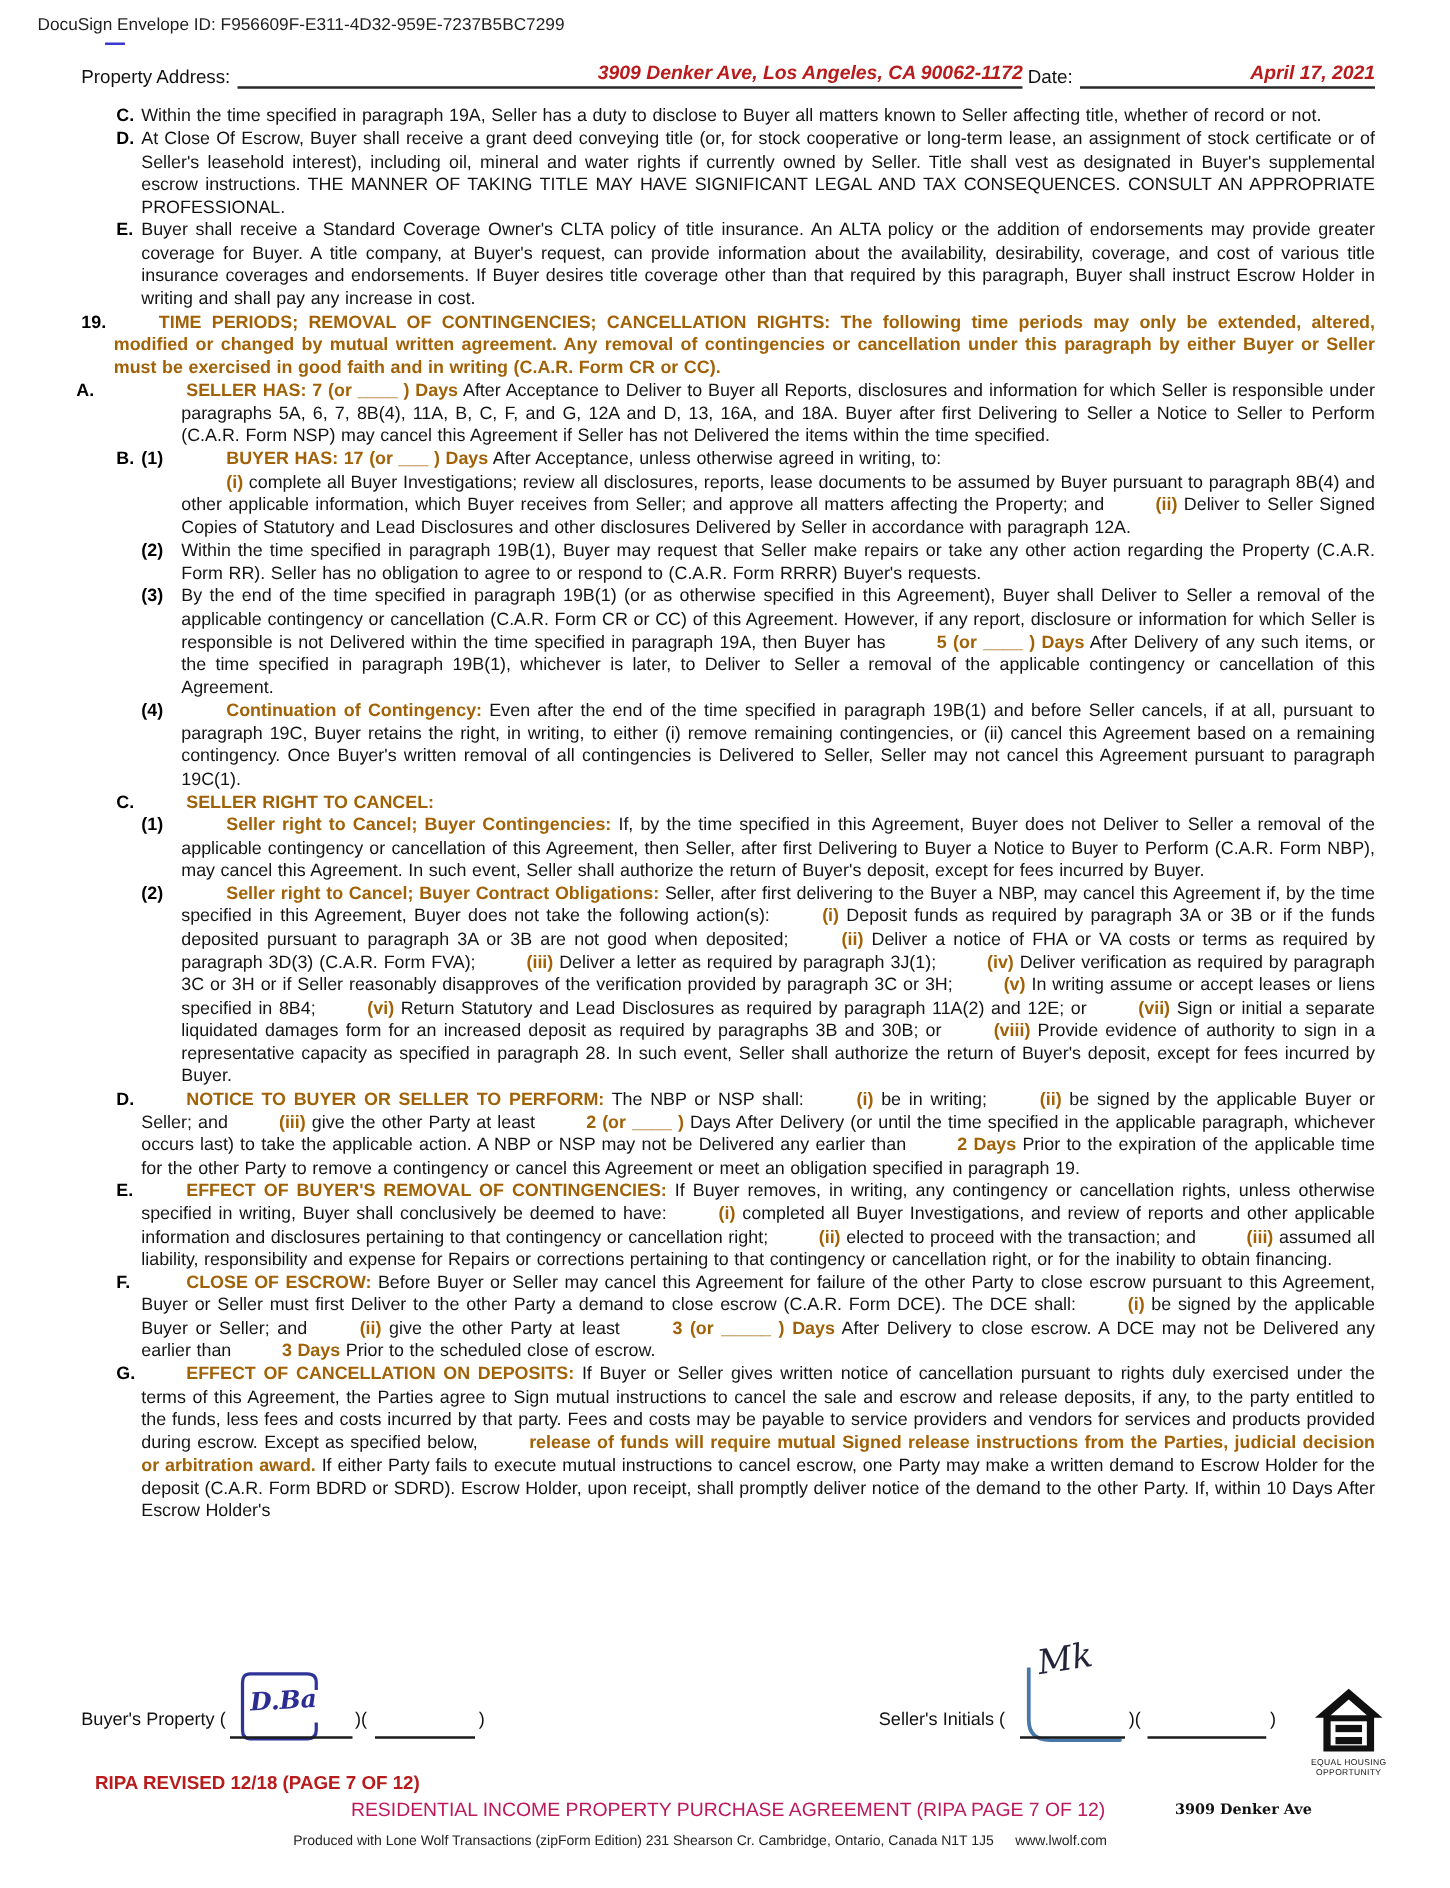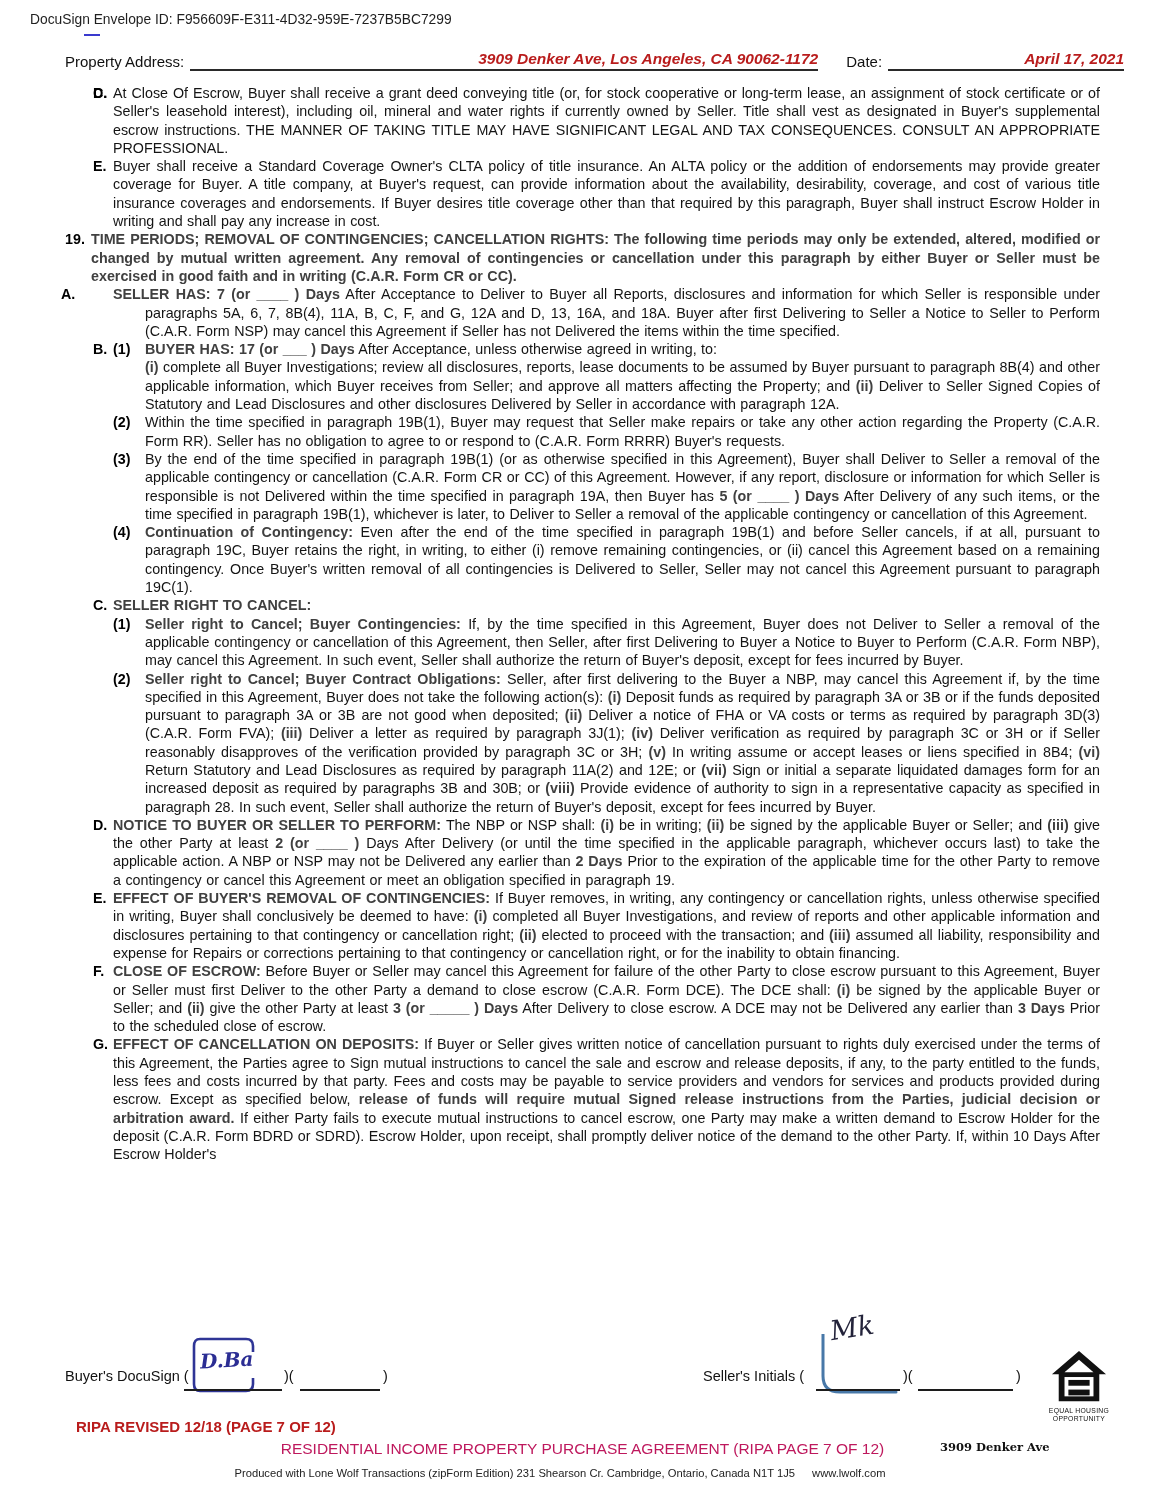--- a/index.html
+++ b/index.html
@@ -7,26 +7,26 @@
         font-family:"Liberation Sans",sans-serif;color:#141414;}
 
   .ds-line{position:absolute;left:30px;top:12px;font-size:13.8px;color:#1f1f1f;}
   .ds-mark{position:absolute;left:84px;top:34px;width:16px;height:2px;background:#3a3ace;}
 
   .prop-row{position:absolute;left:65px;top:50px;width:1090px;display:flex;align-items:flex-end;
             font-size:15px;color:#111;text-align:right;}
   .prop-row .lbl{white-space:nowrap;padding-right:6px;padding-bottom:1px;}
   .blue{color:#b91c1c;font-weight:bold;font-style:italic;font-size:15.5px;}
   .addr{width:622px;border-bottom:2px solid #2a2a2a;padding-left:6px;padding-bottom:1px;}
-  .date-lbl{margin-left:28px;}
+  .date-lbl{margin-left:4px;}
   .datev{width:228px;border-bottom:2px solid #2a2a2a;padding-left:8px;padding-bottom:1px;}
 
   .body{position:absolute;left:65px;top:84px;width:1035px;
         font-size:14.3px;line-height:18.3px;text-align:justify;word-spacing:0.5px;}
-  .body b{color:#404040;}
+  .body b{color:#a16207;margin-left:36px;}
   .para{position:relative;}
   .para .mk,.para .mk2{position:absolute;top:0;font-weight:bold;color:#000;}
   .l0{padding-left:26px}.l0 .mk{left:0px}
   .l1{padding-left:48px}.l1 .mk{left:28px}
   .l2{padding-left:80px}.l2 .mk{left:48px}
   .la{padding-left:80px;text-indent:-32px}.la .mk{left:28px}
   .lb{padding-left:80px}.lb .mk{left:28px}.lb .mk2{left:48px}
   .t2{padding-left:80px}
 
   .sig-label{position:absolute;font-size:14.5px;color:#111;white-space:nowrap;}
@@ -58,40 +58,40 @@
   <div class="ds-mark"></div>
 
   <div class="prop-row">
     <span class="lbl">Property Address:</span>
     <span class="blue addr">3909 Denker Ave, Los Angeles, CA  90062-1172</span>
     <span class="lbl date-lbl">Date:</span>
     <span class="blue datev">April 17, 2021</span>
   </div>
 
   <div id="doc-body" class="body">
-      <div class="para l1"><span class="mk">C.</span></div>
+      <div class="para l1"><span class="mk">C.</span><span class="ptx">Within the time specified in paragraph 19A, Seller has a duty to disclose to Buyer all matters known to Seller affecting title, whether of record or not.</span></div>
       <div class="para l1"><span class="mk">D.</span><span class="ptx">At Close Of Escrow, Buyer shall receive a grant deed conveying title (or, for stock cooperative or long-term lease, an assignment of stock certificate or of Seller's leasehold interest), including oil, mineral and water rights if currently owned by Seller.  Title shall vest as designated in Buyer's supplemental escrow instructions. THE MANNER OF TAKING TITLE MAY HAVE SIGNIFICANT LEGAL AND TAX CONSEQUENCES.  CONSULT AN APPROPRIATE PROFESSIONAL.</span></div>
       <div class="para l1"><span class="mk">E.</span><span class="ptx">Buyer shall receive a Standard Coverage Owner's CLTA policy of title insurance. An ALTA policy or the addition of endorsements may provide greater coverage for Buyer. A title company, at Buyer's request, can provide information about the availability, desirability, coverage, and cost of various title insurance coverages and endorsements. If Buyer desires title coverage other than that required by this paragraph, Buyer shall instruct Escrow Holder in writing and shall pay any increase in cost.</span></div>
       <div class="para l0"><span class="mk">19.</span><span class="ptx"><b>TIME PERIODS; REMOVAL OF CONTINGENCIES; CANCELLATION RIGHTS: The following time periods may only be extended, altered, modified or changed by mutual written agreement. Any removal of contingencies or cancellation under this paragraph by either Buyer or Seller must be exercised in good faith and in writing (C.A.R. Form CR or CC).</b></span></div>
       <div class="para la"><span class="mk">A.</span><span class="ptx"><b>SELLER HAS: 7 (or ____ ) Days</b> After Acceptance to Deliver to Buyer all Reports, disclosures and information for which Seller is responsible under paragraphs 5A, 6, 7, 8B(4), 11A, B, C, F, and G, 12A and D, 13, 16A, and 18A. Buyer after first Delivering to Seller a Notice to Seller to Perform (C.A.R. Form NSP) may cancel this Agreement if Seller has not Delivered the items within the time specified.</span></div>
       <div class="para lb"><span class="mk">B.</span><span class="mk2">(1)</span><span class="ptx"><b>BUYER HAS: 17 (or ___ ) Days</b> After Acceptance, unless otherwise agreed in writing, to:</span></div>
       <div class="para t2"><span class="ptx"><b>(i)</b> complete all Buyer Investigations; review all disclosures, reports, lease documents to be assumed by Buyer pursuant to paragraph 8B(4) and other applicable information, which Buyer receives from Seller; and approve all matters affecting the Property; and <b>(ii)</b> Deliver to Seller Signed Copies of Statutory and Lead Disclosures and other disclosures Delivered by Seller in accordance with paragraph 12A.</span></div>
       <div class="para l2"><span class="mk">(2)</span><span class="ptx">Within the time specified in paragraph 19B(1), Buyer may request that Seller make repairs or take any other action regarding the Property (C.A.R. Form RR). Seller has no obligation to agree to or respond to (C.A.R. Form RRRR) Buyer's requests.</span></div>
       <div class="para l2"><span class="mk">(3)</span><span class="ptx">By the end of the time specified in paragraph 19B(1) (or as otherwise specified in this Agreement), Buyer shall Deliver to Seller a removal of the applicable contingency or cancellation (C.A.R. Form CR or CC) of this Agreement. However, if any report, disclosure or information for which Seller is responsible is not Delivered within the time specified in paragraph 19A, then Buyer has <b>5 (or ____ ) Days</b> After Delivery of any such items, or the time specified in paragraph 19B(1), whichever is later, to Deliver to Seller a removal of the applicable contingency or cancellation of this Agreement.</span></div>
       <div class="para l2"><span class="mk">(4)</span><span class="ptx"><b>Continuation of Contingency:</b> Even after the end of the time specified in paragraph 19B(1) and before Seller cancels, if at all, pursuant to paragraph 19C, Buyer retains the right, in writing, to either (i) remove remaining contingencies, or (ii) cancel this Agreement based on a remaining contingency. Once Buyer's written removal of all contingencies is Delivered to Seller, Seller may not cancel this Agreement pursuant to paragraph 19C(1).</span></div>
       <div class="para l1"><span class="mk">C.</span><span class="ptx"><b>SELLER RIGHT TO CANCEL:</b></span></div>
       <div class="para l2"><span class="mk">(1)</span><span class="ptx"><b>Seller right to Cancel; Buyer Contingencies:</b> If, by the time specified in this Agreement, Buyer does not Deliver to Seller a removal of the applicable contingency or cancellation of this Agreement, then Seller, after first Delivering to Buyer a Notice to Buyer to Perform (C.A.R. Form NBP), may cancel this Agreement.  In such event, Seller shall authorize the return of Buyer's deposit, except for fees incurred by Buyer.</span></div>
       <div class="para l2"><span class="mk">(2)</span><span class="ptx"><b>Seller right to Cancel; Buyer Contract Obligations:</b> Seller, after first delivering to the Buyer a NBP, may cancel this Agreement if, by the time specified in this Agreement, Buyer does not take the following action(s): <b>(i)</b> Deposit funds as required by paragraph 3A or 3B or if the funds deposited pursuant to paragraph 3A or 3B are not good when deposited; <b>(ii)</b> Deliver a notice of FHA or VA costs or terms as required by paragraph 3D(3) (C.A.R. Form FVA); <b>(iii)</b> Deliver a letter as required by paragraph 3J(1); <b>(iv)</b> Deliver verification as required by paragraph 3C or 3H or if Seller reasonably disapproves of the verification provided by paragraph 3C or 3H; <b>(v)</b> In writing assume or accept leases or liens specified in 8B4; <b>(vi)</b> Return Statutory and Lead Disclosures as required by paragraph 11A(2) and 12E; or <b>(vii)</b> Sign or initial a separate liquidated damages form for an increased deposit as required by paragraphs 3B and 30B; or <b>(viii)</b> Provide evidence of authority to sign in a representative capacity as specified in paragraph 28. In such event, Seller shall authorize the return of Buyer's deposit, except for fees incurred by Buyer.</span></div>
       <div class="para l1"><span class="mk">D.</span><span class="ptx"><b>NOTICE TO BUYER OR SELLER TO PERFORM:</b> The NBP or NSP shall: <b>(i)</b> be in writing; <b>(ii)</b> be signed by the applicable Buyer or Seller; and <b>(iii)</b> give the other Party at least <b>2 (or ____ )</b> Days After Delivery (or until the time specified in the applicable paragraph, whichever occurs last) to take the applicable action. A NBP or NSP may not be Delivered any earlier than <b>2 Days</b> Prior to the expiration of the applicable time for the other Party to remove a contingency or cancel this Agreement or meet an obligation specified in paragraph 19.</span></div>
       <div class="para l1"><span class="mk">E.</span><span class="ptx"><b>EFFECT OF BUYER'S REMOVAL OF CONTINGENCIES:</b> If Buyer removes, in writing, any contingency or cancellation rights, unless otherwise specified in writing, Buyer shall conclusively be deemed to have: <b>(i)</b> completed all Buyer Investigations, and review of reports and other applicable information and disclosures pertaining to that contingency or cancellation right; <b>(ii)</b> elected to proceed with the transaction; and <b>(iii)</b> assumed all liability, responsibility and expense for Repairs or corrections pertaining to that contingency or cancellation right, or for the inability to obtain financing.</span></div>
       <div class="para l1"><span class="mk">F.</span><span class="ptx"><b>CLOSE OF ESCROW:</b> Before Buyer or Seller may cancel this Agreement for failure of the other Party to close escrow pursuant to this Agreement, Buyer or Seller must first Deliver to the other Party a demand to close escrow (C.A.R. Form DCE). The DCE shall: <b>(i)</b> be signed by the applicable Buyer or Seller; and <b>(ii)</b> give the other Party at least <b>3 (or _____ ) Days</b> After Delivery to close escrow. A DCE may not be Delivered any earlier than <b>3 Days</b> Prior to the scheduled close of escrow.</span></div>
       <div class="para l1"><span class="mk">G.</span><span class="ptx"><b>EFFECT OF CANCELLATION ON DEPOSITS:</b> If Buyer or Seller gives written notice of cancellation pursuant to rights duly exercised under the terms of this Agreement, the Parties agree to Sign mutual instructions to cancel the sale and escrow and release deposits, if any, to the party entitled to the funds, less fees and costs incurred by that party. Fees and costs may be payable to service providers and vendors for services and products provided during escrow. Except as specified below, <b>release of funds will require mutual Signed release instructions from the Parties, judicial decision or arbitration award.</b> If either Party fails to execute mutual instructions to cancel escrow, one Party may make a written demand to Escrow Holder for the deposit (C.A.R. Form BDRD or SDRD). Escrow Holder, upon receipt, shall promptly deliver notice of the demand to the other Party. If, within 10 Days After Escrow Holder's</span></div>
     </div>
 
-  <span class="sig-label" style="left:65px;top:1368px;">Buyer's DocuSign (</span>
+  <span class="sig-label" style="left:65px;top:1368px;">Buyer's Property (</span>
   <svg class="tab-svg" style="left:191px;top:1336px;" width="64" height="58" viewBox="0 0 64 58">
     <path d="M62 16 V10 Q62 3 55 3 H9 Q3 3 3 10 V48 Q3 55 9 55 H55 Q62 55 62 48 V42" fill="none" stroke="#2f3596" stroke-width="2.6"></path>
   </svg>
   <span class="buyer-script">D.Ba</span>
   <div class="sig-line" style="left:184px;top:1389px;width:98px;"></div>
   <span class="sig-paren" style="left:284px;top:1368px;">)(</span>
   <div class="sig-line" style="left:300px;top:1389px;width:80px;"></div>
   <span class="sig-paren" style="left:383px;top:1368px;">)</span>
 
   <span class="sig-label" style="left:703px;top:1368px;">Seller's Initials (</span>

